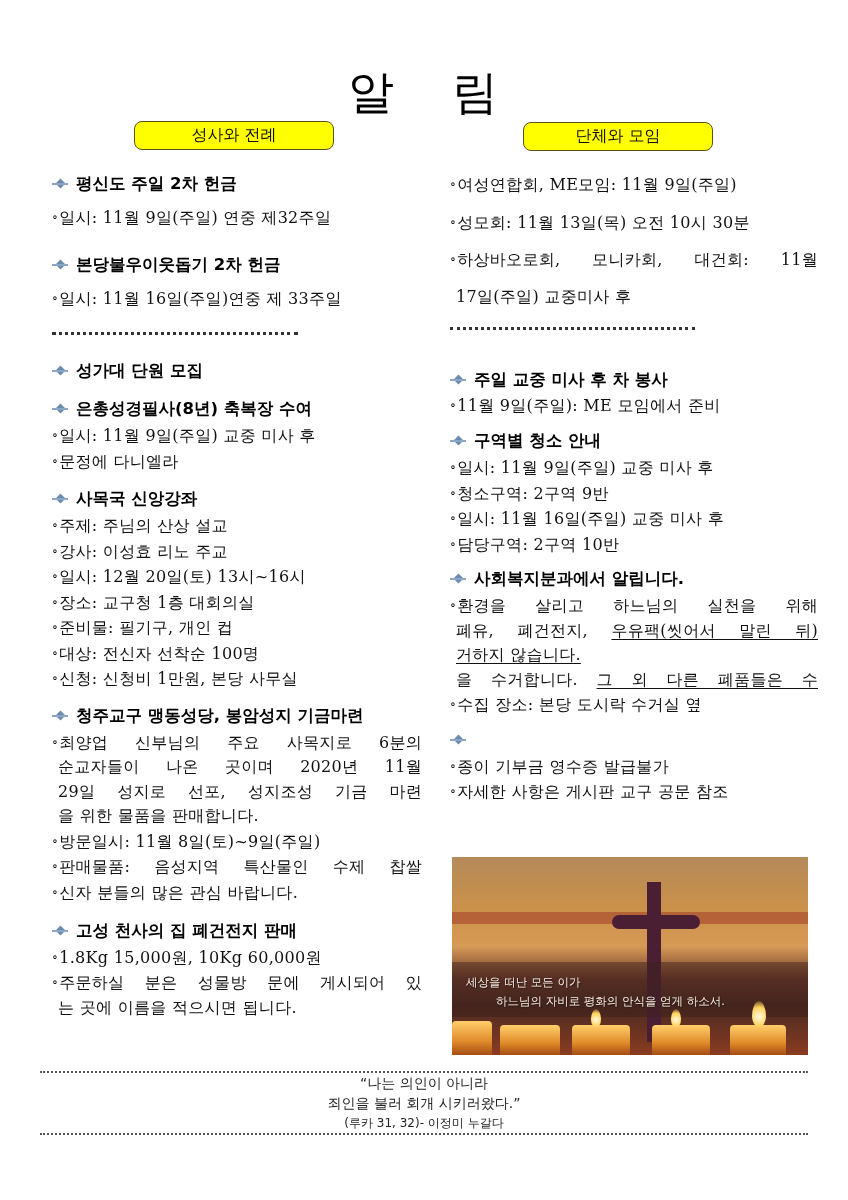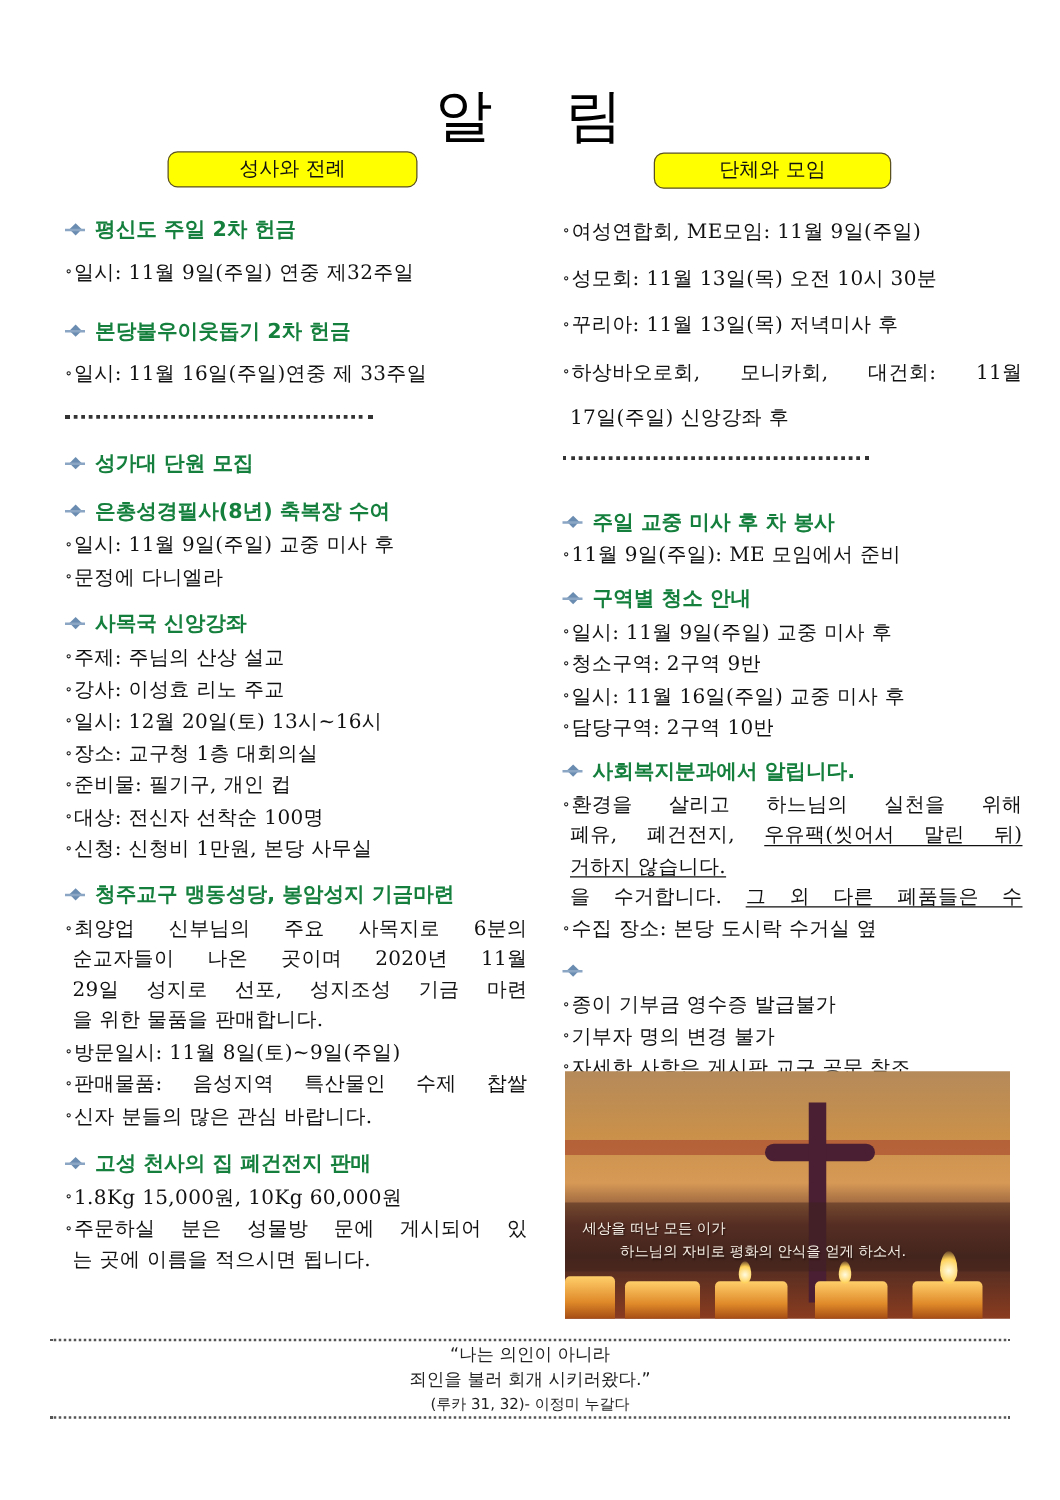--- a/index.html
+++ b/index.html
@@ -22,21 +22,21 @@
   }
   .tab-left { left: 134px; top: 121px; width: 200px; }
   .tab-right { left: 523px; top: 122px; width: 190px; }
 
   .col { position: absolute; }
   .col-left { left: 52px; top: 170px; width: 370px; }
   .col-right { left: 450px; top: 170px; width: 368px; }
 
   .heading {
     font-family: "DejaVu Sans", "Liberation Sans", sans-serif;
-    font-weight: bold; font-size: 16.5px; color: #15803d;
+    font-weight: bold; font-size: 16.5px; color: #000000;
     display: flex; align-items: center; white-space: nowrap;
   }
   .bullet-icon {
     display: inline-block; width: 16px; height: 10px; margin-right: 8px; position: relative; flex: none;
   }
   .bullet-icon::before {
     content: ""; position: absolute; left: 5px; top: 1px; width: 7px; height: 7px;
     background: #6a8cb0; transform: rotate(45deg);
   }
   .bullet-icon::after {
@@ -169,23 +169,22 @@
     <div class="line"><span class="dot">∘</span><span>1.8Kg 15,000원, 10Kg 60,000원</span></div>
     <div class="line just"><span class="dot">∘</span><span>주문하실 분은 성물방 문에 게시되어 있</span></div>
     <div class="line" style="padding-left:6px;"><span>는 곳에 이름을 적으시면 됩니다.</span></div>
   </div>
 </div>
 
 <div class="col col-right">
   <div style="line-height:36.5px; margin-top:-4px;">
     <div class="line"><span class="dot">∘</span><span>여성연합회, ME모임: 11월 9일(주일)</span></div>
     <div class="line"><span class="dot">∘</span><span>성모회: 11월 13일(목) 오전 10시 30분</span></div>
-    <div class="line"><span class="dot">∘</span><span>꾸리아: 11월 13일(목) 저녁미사 후</span></div>
     <div class="line just"><span class="dot">∘</span><span>하상바오로회, 모니카회, 대건회: 11월</span></div>
-    <div class="line" style="padding-left:6px;"><span>17일(주일) 신앙강좌 후</span></div>
+    <div class="line" style="padding-left:6px;"><span>17일(주일) 교중미사 후</span></div>
   </div>
 
   <div class="dotline" style="width:245px; margin-top:12px;"></div>
 
   <div class="heading" style="height:28px; margin-top:36px;">
     <span class="bullet-icon"></span>
     <span>주일 교중 미사 후 차 봉사</span>
   </div>
   <div class="line" style="line-height:22px;">
     <span class="dot">∘</span><span>11월 9일(주일): ME 모임에서 준비</span>
@@ -212,21 +211,20 @@
     <div class="line" style="padding-left:6px;"><span class="u">거하지 않습니다.</span></div>
     <div class="line just" style="padding-left:6px;"><span>을 수거합니다. </span><span class="u">그 외 다른 폐품들은 수</span></div>
     <div class="line"><span class="dot">∘</span><span>수집 장소: 본당 도시락 수거실 옆</span></div>
   </div>
 
   <div class="heading" style="height:28px; margin-top:8px;">
     <span class="bullet-icon"></span>
   </div>
   <div style="line-height:24px;">
     <div class="line"><span class="dot">∘</span><span>종이 기부금 영수증 발급불가</span></div>
-    <div class="line"><span class="dot">∘</span><span>기부자 명의 변경 불가</span></div>
     <div class="line"><span class="dot">∘</span><span>자세한 사항은 게시판 교구 공문 참조</span></div>
   </div>
 </div>
 
 <div class="photo">
   <div class="band"></div>
   <div class="cross-h"></div>
   <div class="cross-v"></div>
   <div class="shade"></div>
   <div class="candle" style="left:0px; width:40px; height:34px;"></div>

